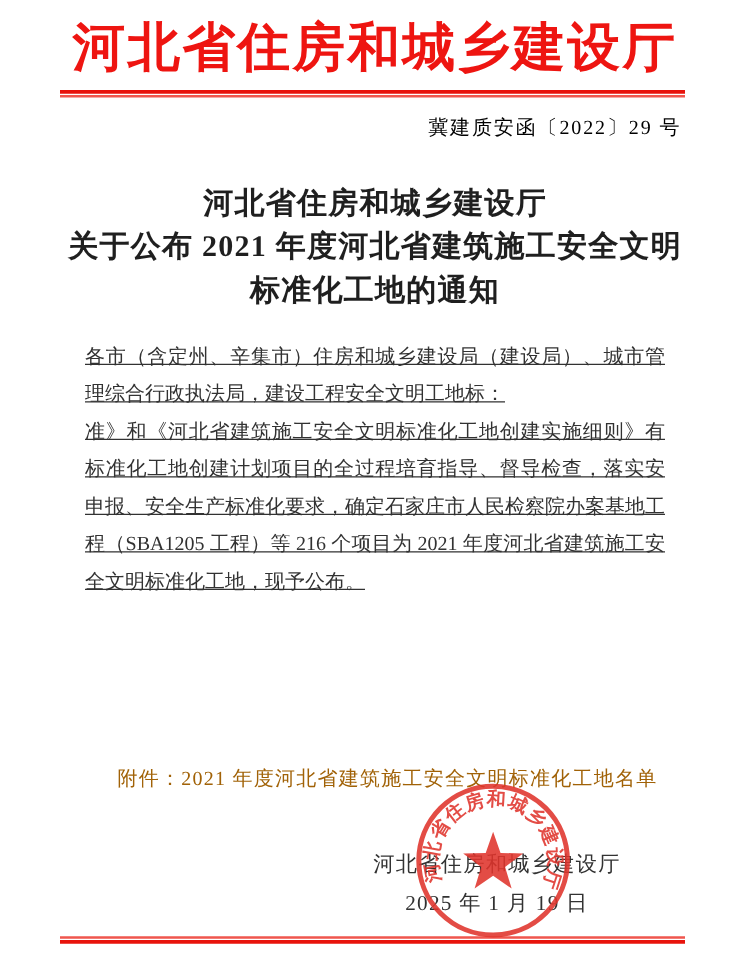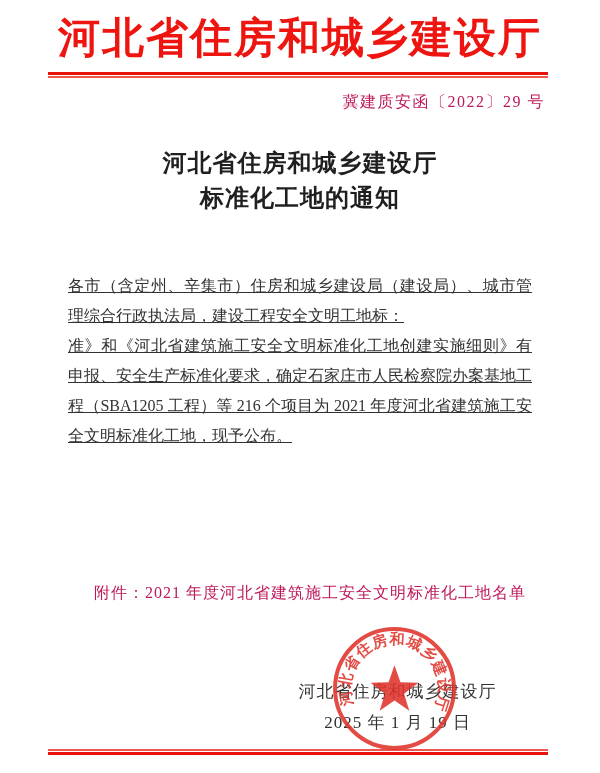--- a/index.html
+++ b/index.html
@@ -30,21 +30,21 @@
   .rule-top { position: absolute; top: 72px; left: 48px; right: 52px; }
   .rule-top .thick { height: 3px; background: #e8130c; }
   .rule-top .thin  { height: 2px; background: #f0564e; margin-top: 1px; }
 
   
   .doc-no {
     position: absolute;
     top: 92px; right: 55px;
     font-size: 16px;
     letter-spacing: 1.5px;
-    color: #be185d;
+    color: #000000;
     white-space: nowrap;
   }
 
   
   .title {
     position: absolute;
     top: 146px; left: 0; right: 0;
     text-align: center;
     font-size: 24px;
     font-weight: bold;
@@ -66,25 +66,25 @@
   .body .ln.j {
     white-space: normal;
     text-align: justify;
     text-align-last: justify;
     text-justify: inter-character;
   }
 
   
   .attach {
     position: absolute;
-    top: 583px; left: 68px;
+    top: 613px; left: 68px;
     padding-left: 26px;
     font-size: 16px;
     letter-spacing: 1px;
-    color: #be185d;
+    color: #a16207;
     white-space: nowrap;
   }
 
   
   .sig {
     position: absolute;
     top: 676px; left: 290px;
     width: 215px;
     text-align: center;
     font-size: 17px;
@@ -125,27 +125,29 @@
 
   <div class="rule-top">
     <div class="thick"></div>
     <div class="thin"></div>
   </div>
 
   <div class="doc-no">冀建质安函〔2022〕29 号</div>
 
   <div class="title">
     <div>河北省住房和城乡建设厅</div>
+    <div>关于公布 2021 年度河北省建筑施工安全文明</div>
     <div>标准化工地的通知</div>
   </div>
 
   <div class="body">
     <div class="ln j">各市（含定州、辛集市）住房和城乡建设局（建设局）、城市管</div>
     <div class="ln">理综合行政执法局，建设工程安全文明工地标：</div>
     <div class="ln j">准》和《河北省建筑施工安全文明标准化工地创建实施细则》有</div>
+    <div class="ln j">标准化工地创建计划项目的全过程培育指导、督导检查，落实安</div>
     <div class="ln j">申报、安全生产标准化要求，确定石家庄市人民检察院办案基地工</div>
     <div class="ln j">程（SBA1205 工程）等 216 个项目为 2021 年度河北省建筑施工安</div>
     <div class="ln">全文明标准化工地，现予公布。</div>
   </div>
 
   <div class="attach">附件：2021 年度河北省建筑施工安全文明标准化工地名单</div>
 
   <div class="sig">
     <div>河北省住房和城乡建设厅</div>
     <div>2025 年 1 月 19 日</div>

